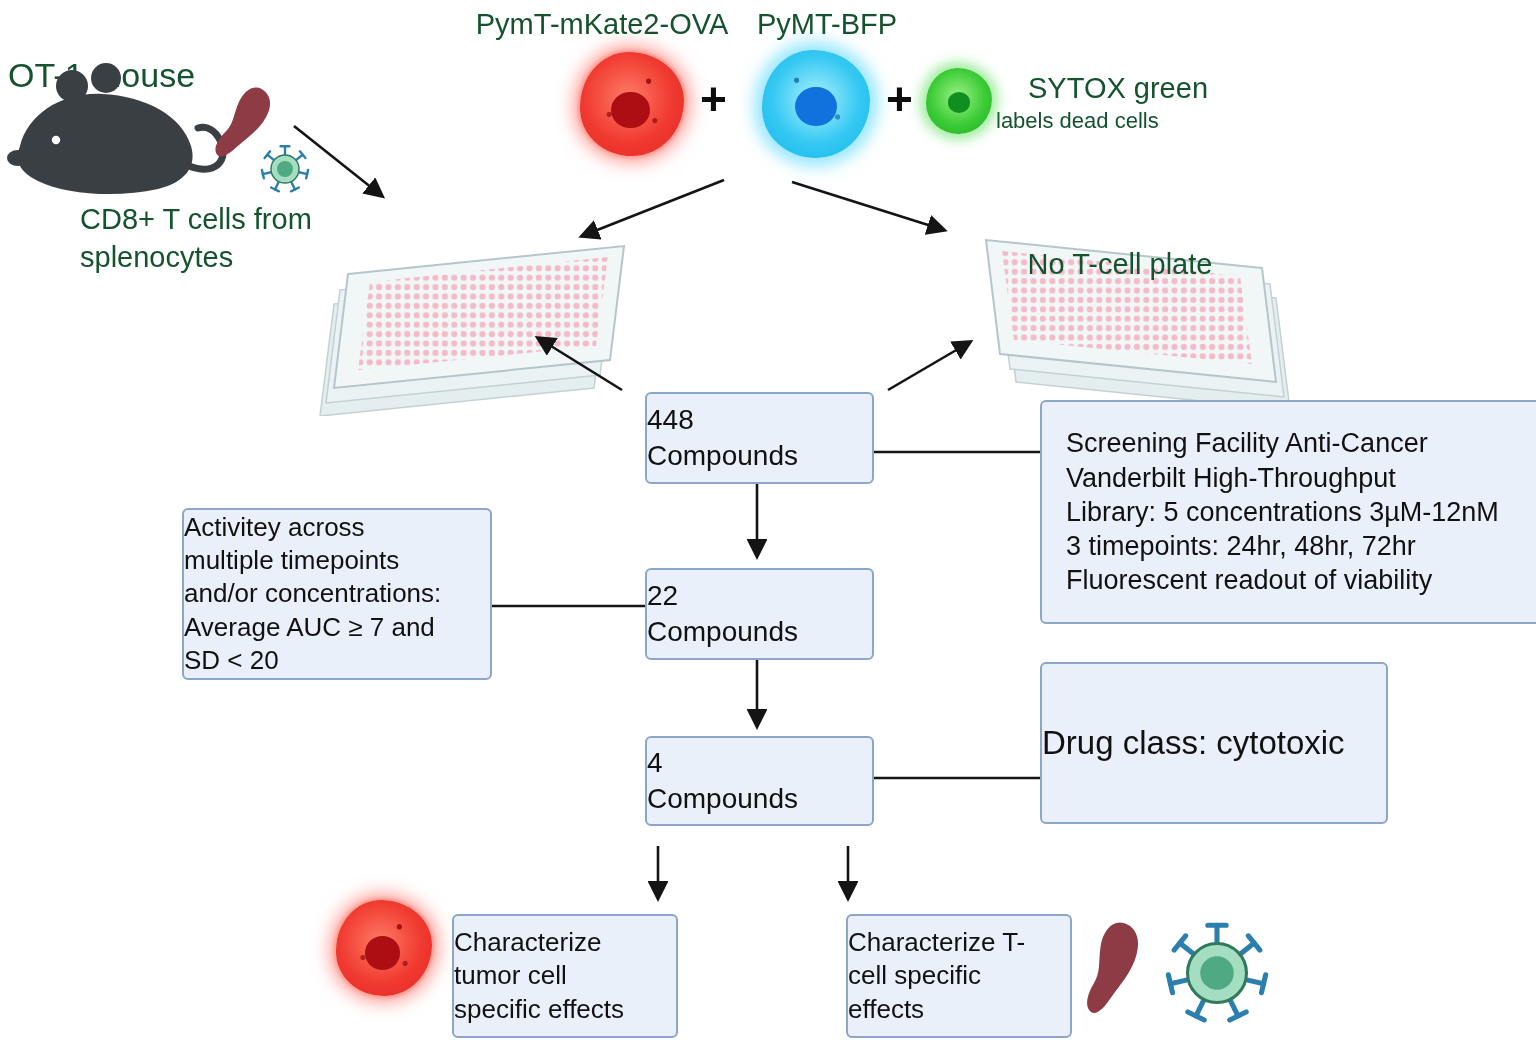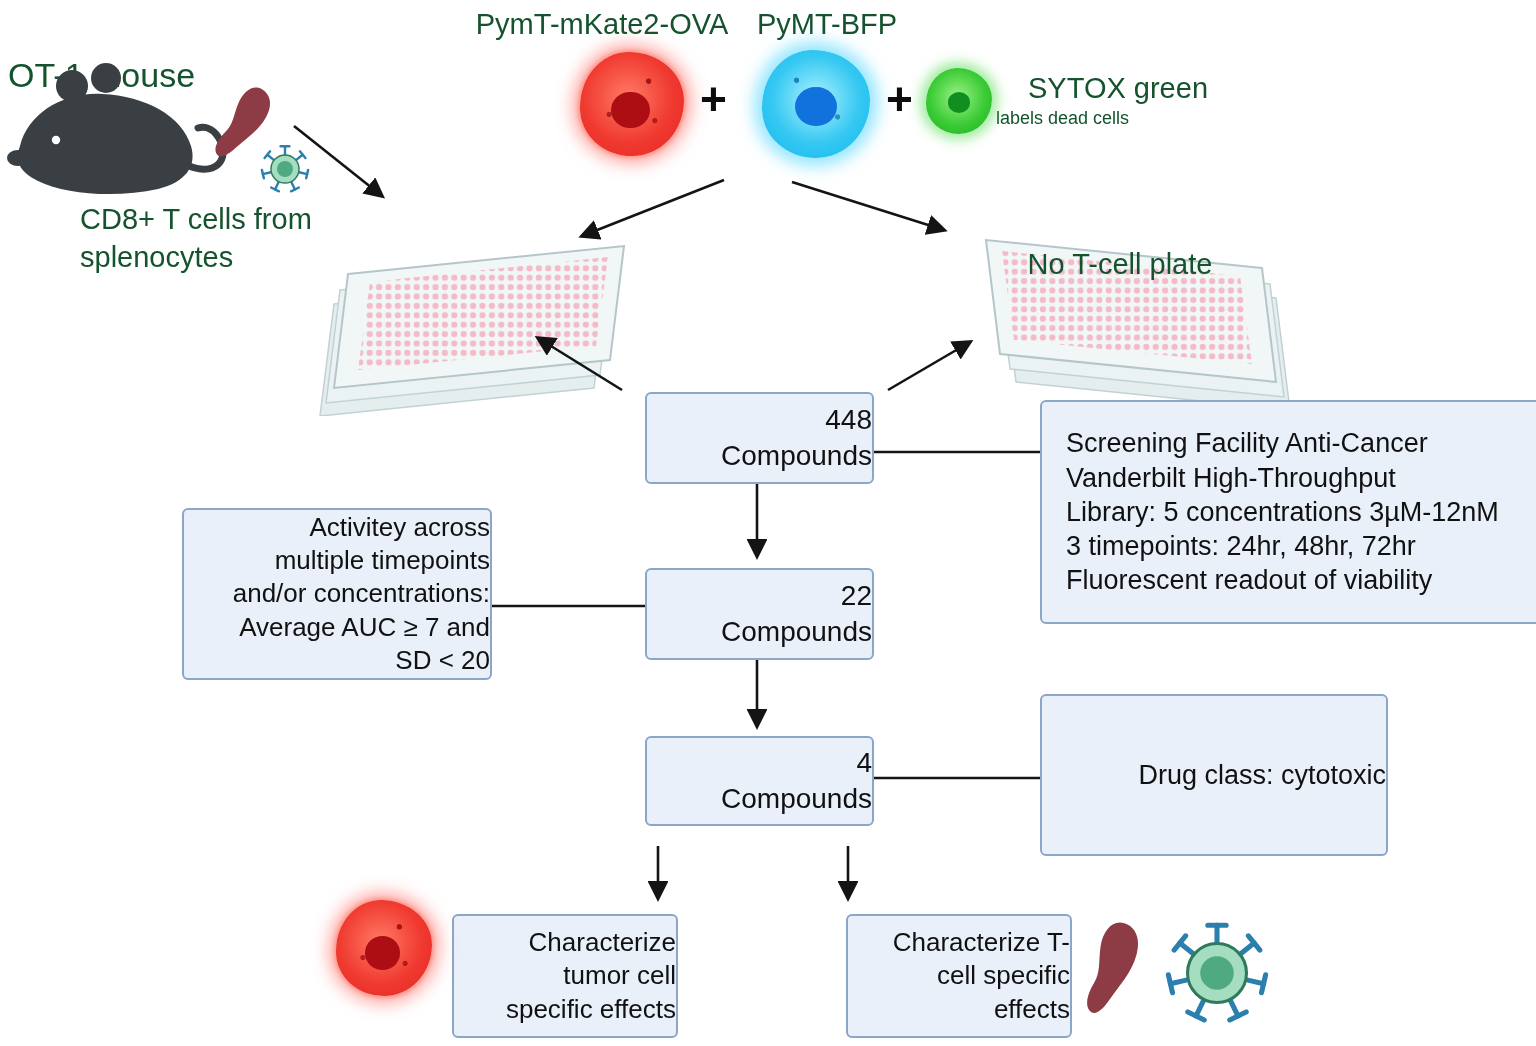--- a/index.html
+++ b/index.html
@@ -2,21 +2,21 @@
 <html><head>
 <meta charset="utf-8">
 <style>
   html,body{margin:0;padding:0;background:#fff;}
   #canvas{position:relative;width:1536px;height:1046px;background:#ffffff;
           font-family:"Liberation Sans",sans-serif;color:#111;overflow:hidden;}
   .abs{position:absolute;}
   .lbl{position:absolute;white-space:nowrap;color:#14532d;}
   .lbl.center{text-align:center;}
   .flowbox{position:absolute;background:#e9f0fa;border:2px solid #8ba6c9;border-radius:6px;
-           display:flex;flex-direction:column;align-items:flex-end;justify-content:center;
+           display:flex;flex-direction:column;align-items:flex-start;justify-content:center;
            text-align:center;z-index:3;}
   .flowbox .ln{line-height:1.27;}
   .flowbox.leftalign{align-items:flex-start;text-align:left;padding:10px 24px;}
   
   .cell{position:absolute;z-index:3;}
   .cell .body{width:100%;height:100%;position:relative;
               border-radius:47% 53% 50% 50% / 53% 47% 54% 46%;}
   .cell .nuc{position:absolute;border-radius:50%;}
   .cell.red .body{
      background-image:
@@ -142,21 +142,21 @@
       <div class="nuc"></div>
     </div>
   </div>
   <div class="plus" style="left:886px;top:72px;">+</div>
   <div class="cell green" style="left:926px;top:68px;width:66px;height:66px;">
     <div class="body">
       <div class="nuc"></div>
     </div>
   </div>
   <div class="lbl" style="left:1028px;top:72px;font-size:29px;">SYTOX green</div>
-  <div class="lbl" style="left:996px;top:108px;font-size:18px;">labels dead cells</div>
+  <div class="lbl" style="left:996px;top:108px;font-size:22px;">labels dead cells</div>
 
   <svg class="abs" style="left:318px;top:226px;z-index:0;" width="330" height="190" viewBox="0 0 330 190">
     <defs>
       <pattern id="wellsL" width="9.4" height="9.4" patternUnits="userSpaceOnUse">
         <circle cx="4.7" cy="4.7" r="3.1" fill="#f4bac7"></circle>
       </pattern>
     </defs>
     <polygon points="16,78 290,48 276,162 2,190" fill="#e5eeef" stroke="#c3d1d4" stroke-width="1.5"></polygon>
     <polygon points="22,64 296,35 282,149 8,177" fill="#ebf2f3" stroke="#c3d1d4" stroke-width="1.5"></polygon>
     <polygon points="30,48 306,20 292,134 16,162" fill="#f1f6f7" stroke="#b5c6ca" stroke-width="2"></polygon>
@@ -202,21 +202,21 @@
   </div>
 
   <div class="flowbox leftalign" style="left:1040px;top:400px;width:460px;height:200px;font-size:27px;">
     <div class="ln">Screening Facility Anti-Cancer</div>
     <div class="ln">Vanderbilt High-Throughput</div>
     <div class="ln">Library: 5 concentrations 3µM-12nM</div>
     <div class="ln">3 timepoints: 24hr, 48hr, 72hr</div>
     <div class="ln">Fluorescent readout of viability</div>
   </div>
 
-  <div class="flowbox" style="left:1040px;top:662px;width:344px;height:158px;font-size:27px;margin-top:32px;">
+  <div class="flowbox" style="left:1040px;top:662px;width:344px;height:158px;font-size:33px;">
     <div class="ln">Drug class: cytotoxic</div>
   </div>
 
   <div class="flowbox" style="left:452px;top:914px;width:222px;height:120px;font-size:26px;">
     <div class="ln">Characterize</div>
     <div class="ln">tumor cell</div>
     <div class="ln">specific effects</div>
   </div>
 
   <div class="flowbox" style="left:846px;top:914px;width:222px;height:120px;font-size:26px;">

